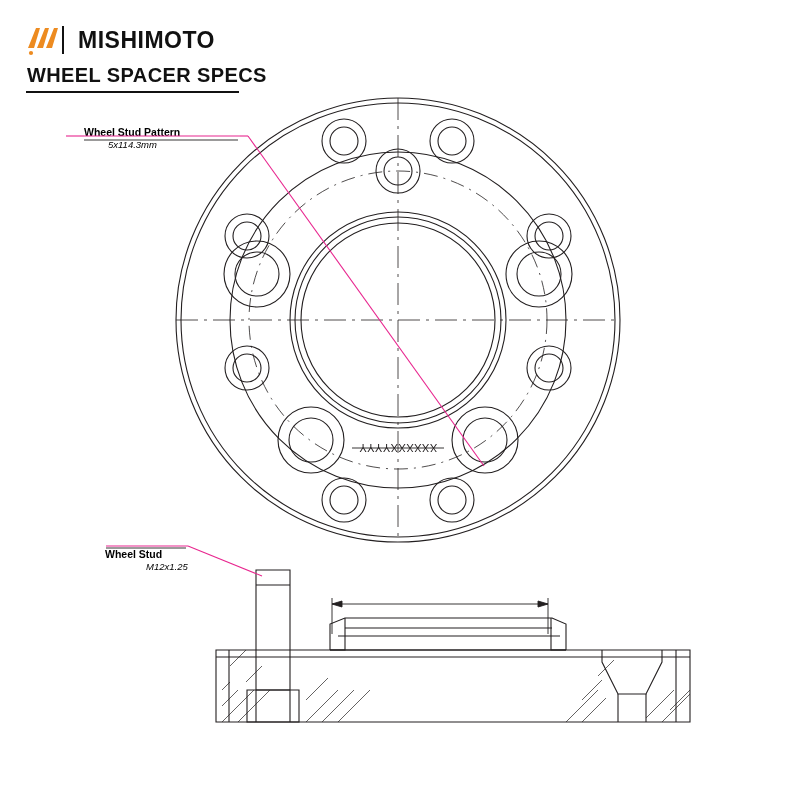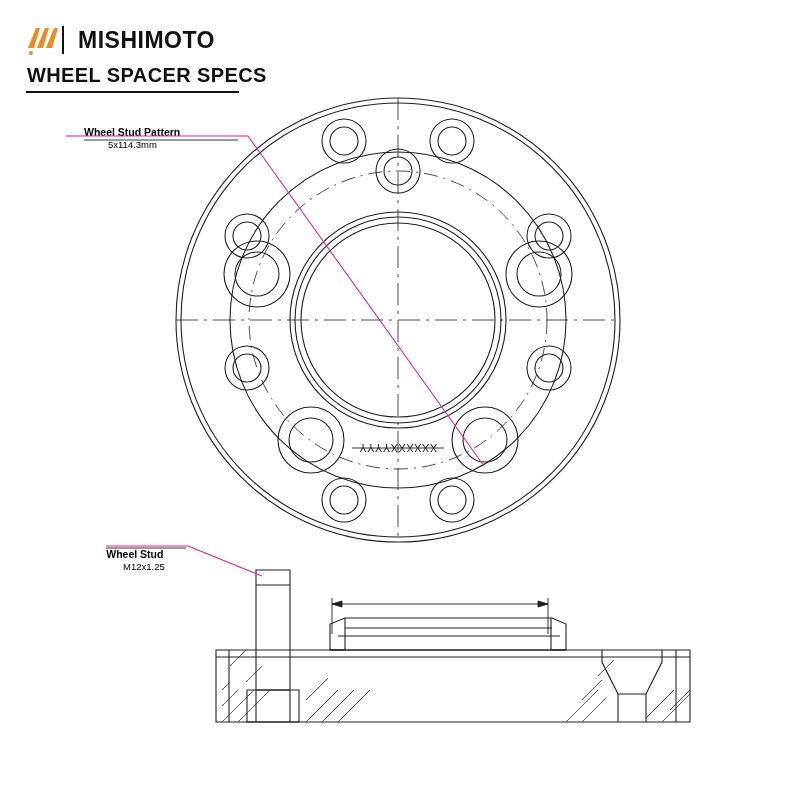--- a/index.html
+++ b/index.html
@@ -63,33 +63,33 @@
   
   .callout {
     position: absolute;
   }
   .callout .title {
     font-size: 10.5px;
     font-weight: bold;
     color: #000;
     white-space: nowrap;
     line-height: 1.25;
-    text-align: center;
   }
   .callout .value {
     font-size: 9.5px;
     color: #000;
     white-space: nowrap;
     line-height: 1.25;
+    font-style: italic;
   }
   .callout-studpattern { left: 84px; top: 126px; }
   .callout-studpattern .value { margin-left: 24px; }
 
   .callout-wheelstud { left: 105px; top: 548px; }
-  .callout-wheelstud .value { margin-left: 18px; }
+  .callout-wheelstud .value { margin-left: 41px; }
 
   .callout-centerbore {
     left: 328px;
     top: 586px;
     width: 222px;
     text-align: center;
   }
 
   .svg-layer {
     position: absolute;

